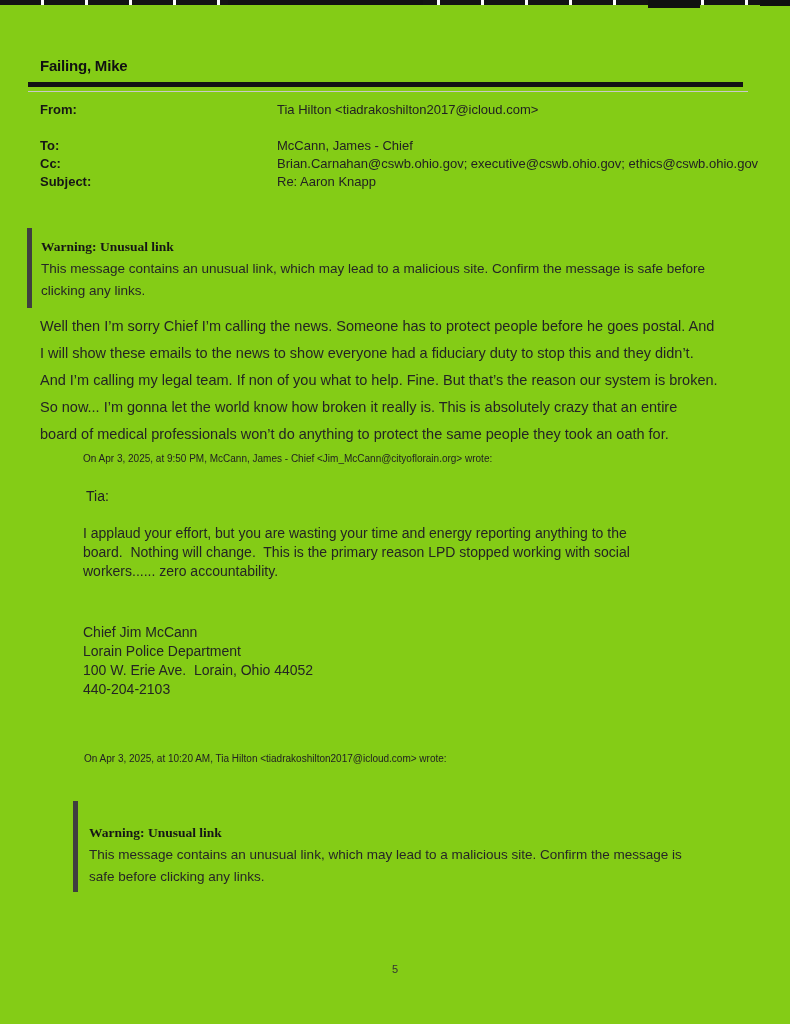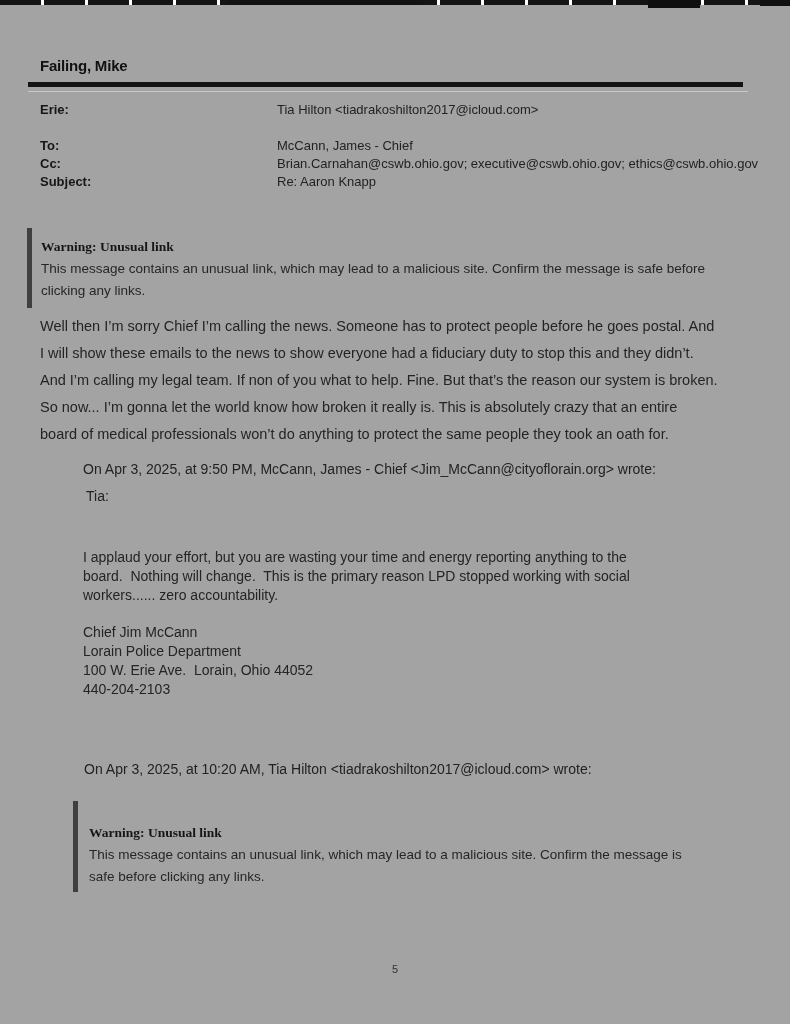--- a/index.html
+++ b/index.html
@@ -3,21 +3,21 @@
 <meta charset="utf-8">
 <style>
   * { margin: 0; padding: 0; box-sizing: border-box; }
   html, body { background: #e8e8e8; }
   body { font-family: "Liberation Sans", "DejaVu Sans", sans-serif; }
   .page {
     position: relative;
     width: 790px;
     height: 1024px;
     margin: 0 auto;
-    background: #a3a3a3;
+    background: #84cc16;
     overflow: hidden;
     color: #1f1f1f;
   }
   
   .scan-bar {
     position: absolute; top: 0; left: 0; width: 790px; height: 5px;
     background: repeating-linear-gradient(90deg, #141414 0 41px, #fefefe 41px 44px);
   }
   .scan-bar-solid { position: absolute; top: 0; left: 228px; width: 195px; height: 5px; background: #121212; }
   .scan-bar-thick { position: absolute; top: 0; left: 648px; width: 52px; height: 8px; background: #101010; }
@@ -43,27 +43,27 @@
   .warning-text  { font-size: 13.5px; color: #262626; line-height: 22px; white-space: pre-wrap; }
 
   .warn-1 { left: 27px; top: 228px; width: 712px; padding: 8px 0 6px 9px; }
   .warn-2 { left: 73px; top: 801px; width: 650px; padding: 21px 0 4px 11px; }
 
   .body-text {
     position: absolute; left: 40px; top: 313px; width: 708px;
     font-size: 14.5px; line-height: 27px; color: #242424; white-space: pre-wrap;
   }
 
-  .q-attr { position: absolute; font-size: 14px; color: #222; white-space: nowrap; margin-top: 8px; }
+  .q-attr { position: absolute; font-size: 10px; color: #222; white-space: nowrap; }
   .q-attr-1 { left: 83px; top: 453px; }
   .q-attr-2 { left: 84px; top: 753px; }
   .q-greeting { position: absolute; left: 86px; top: 488px; font-size: 14px; color: #222; }
   .q-body {
     position: absolute; left: 83px; top: 524px; width: 600px;
-    font-size: 14px; line-height: 19px; color: #242424; white-space: pre-wrap; margin-top: 24px;
+    font-size: 14px; line-height: 19px; color: #242424; white-space: pre-wrap;
   }
   .q-signature {
     position: absolute; left: 83px; top: 623px;
     font-size: 14px; line-height: 19px; color: #242424; white-space: pre-wrap;
   }
   .attachment-name {
     position: absolute; left: 100px; top: 936px;
     font-size: 16px; color: #2e2e2e; letter-spacing: 0.2px;
   }
   .page-number {
@@ -79,21 +79,21 @@
   <div class="scan-bar"></div>
   <div class="scan-bar-solid"></div>
   <div class="scan-bar-thick"></div>
   <div class="scan-bar-end"></div>
 
   <div class="doc-title">Failing, Mike</div>
   <div class="rule-thick"></div>
   <div class="rule-thin"></div>
 
   <div class="hdr-row" style="top:102px">
-    <span class="hdr-label">Erie:</span><span class="hdr-value">Tia Hilton &lt;tiadrakoshilton2017@icloud.com&gt;</span>
+    <span class="hdr-label">From:</span><span class="hdr-value">Tia Hilton &lt;tiadrakoshilton2017@icloud.com&gt;</span>
   </div>
   <div class="hdr-row" style="top:138px">
     <span class="hdr-label">To:</span><span class="hdr-value">McCann, James - Chief</span>
   </div>
   <div class="hdr-row" style="top:156px">
     <span class="hdr-label">Cc:</span><span class="hdr-value">Brian.Carnahan@cswb.ohio.gov; executive@cswb.ohio.gov; ethics@cswb.ohio.gov</span>
   </div>
   <div class="hdr-row" style="top:174px">
     <span class="hdr-label">Subject:</span><span class="hdr-value">Re: Aaron Knapp</span>
   </div>

